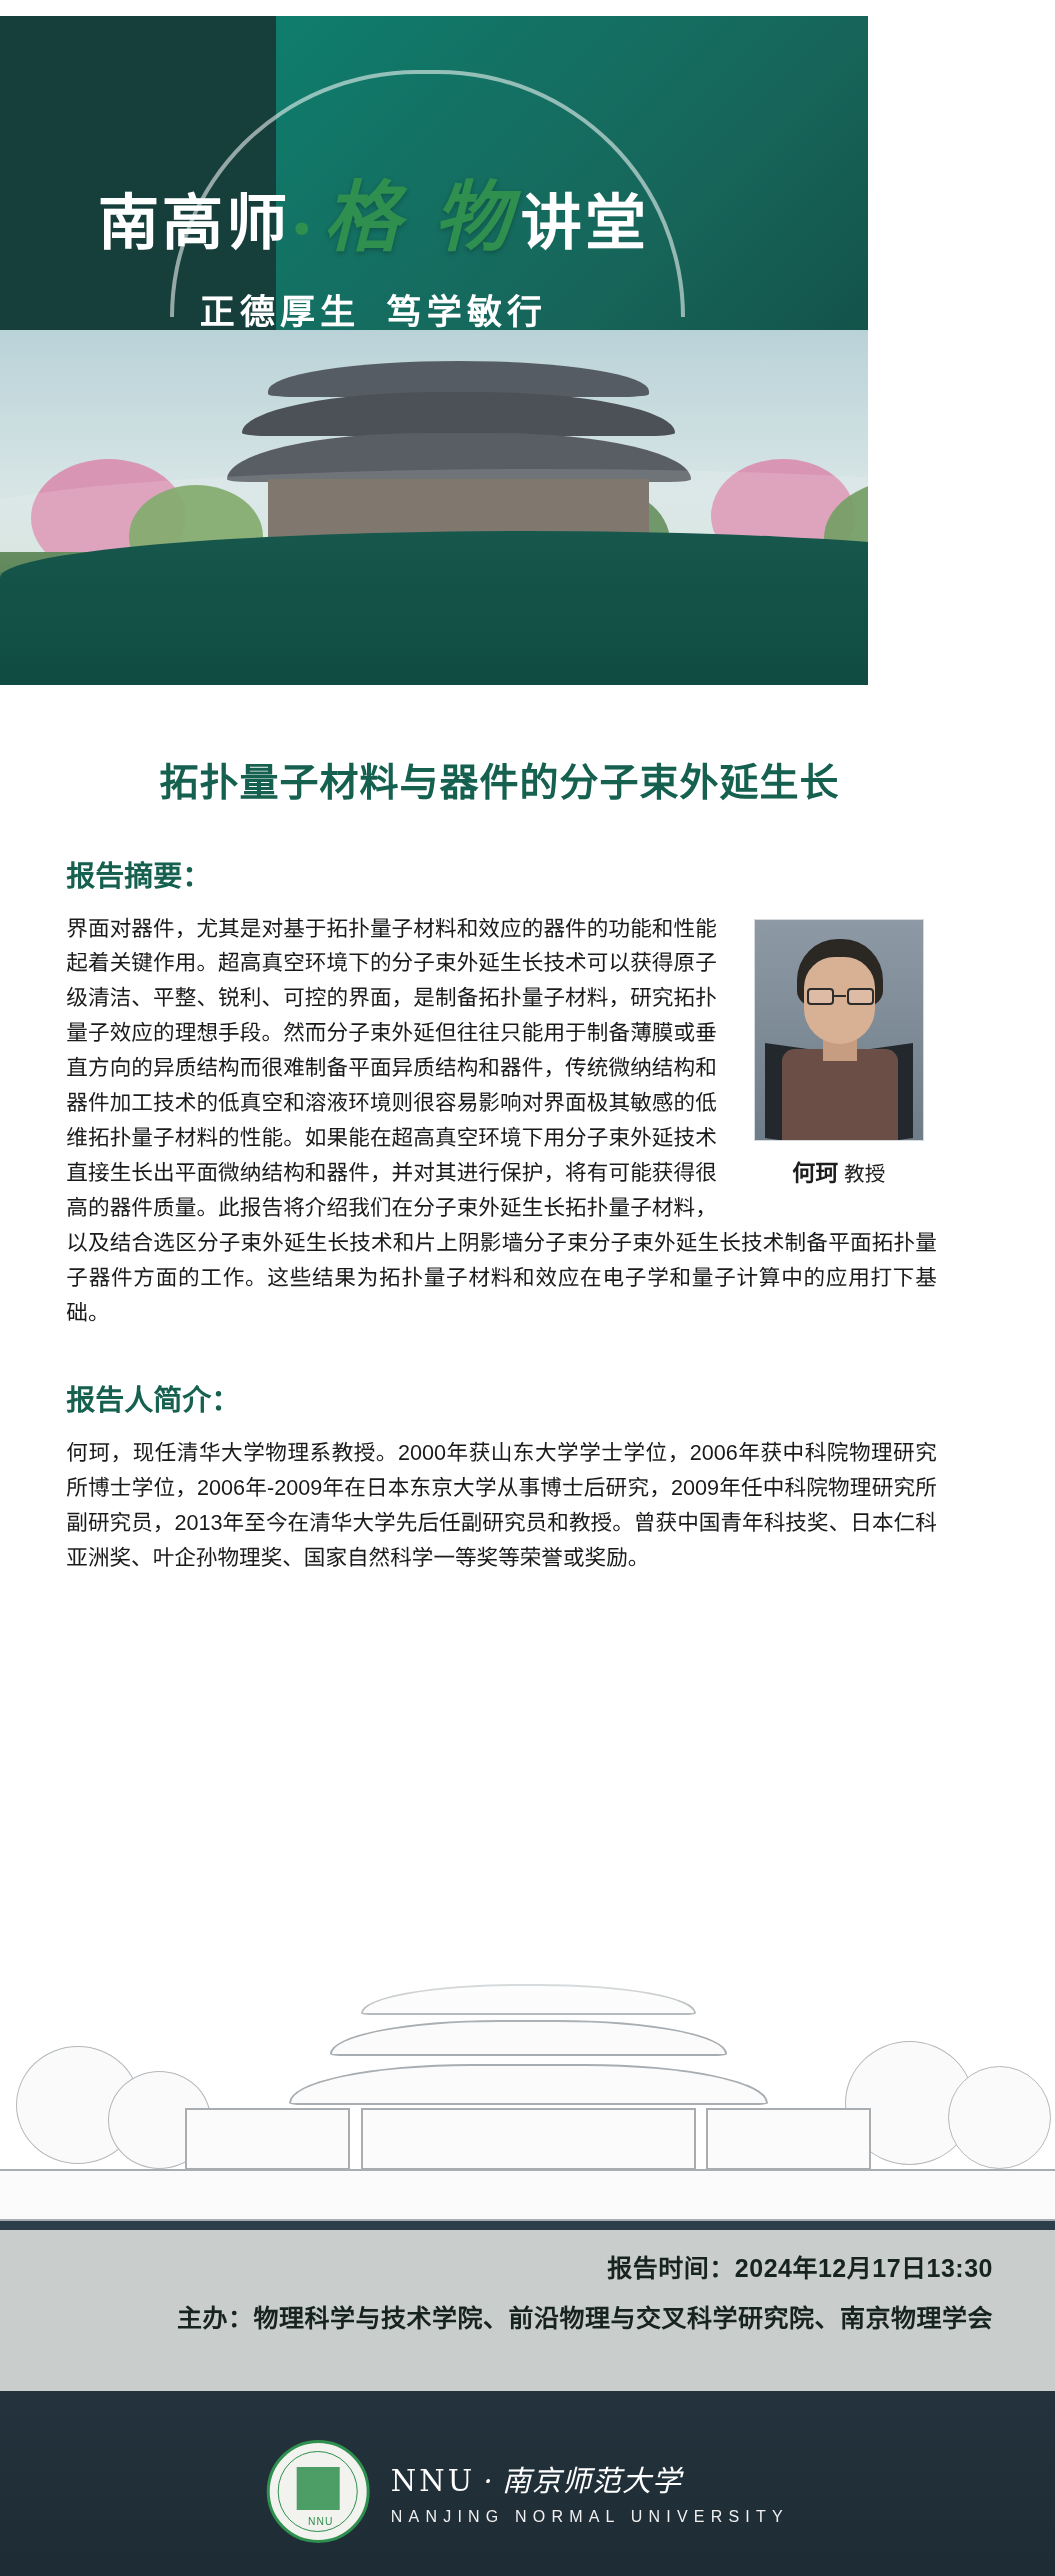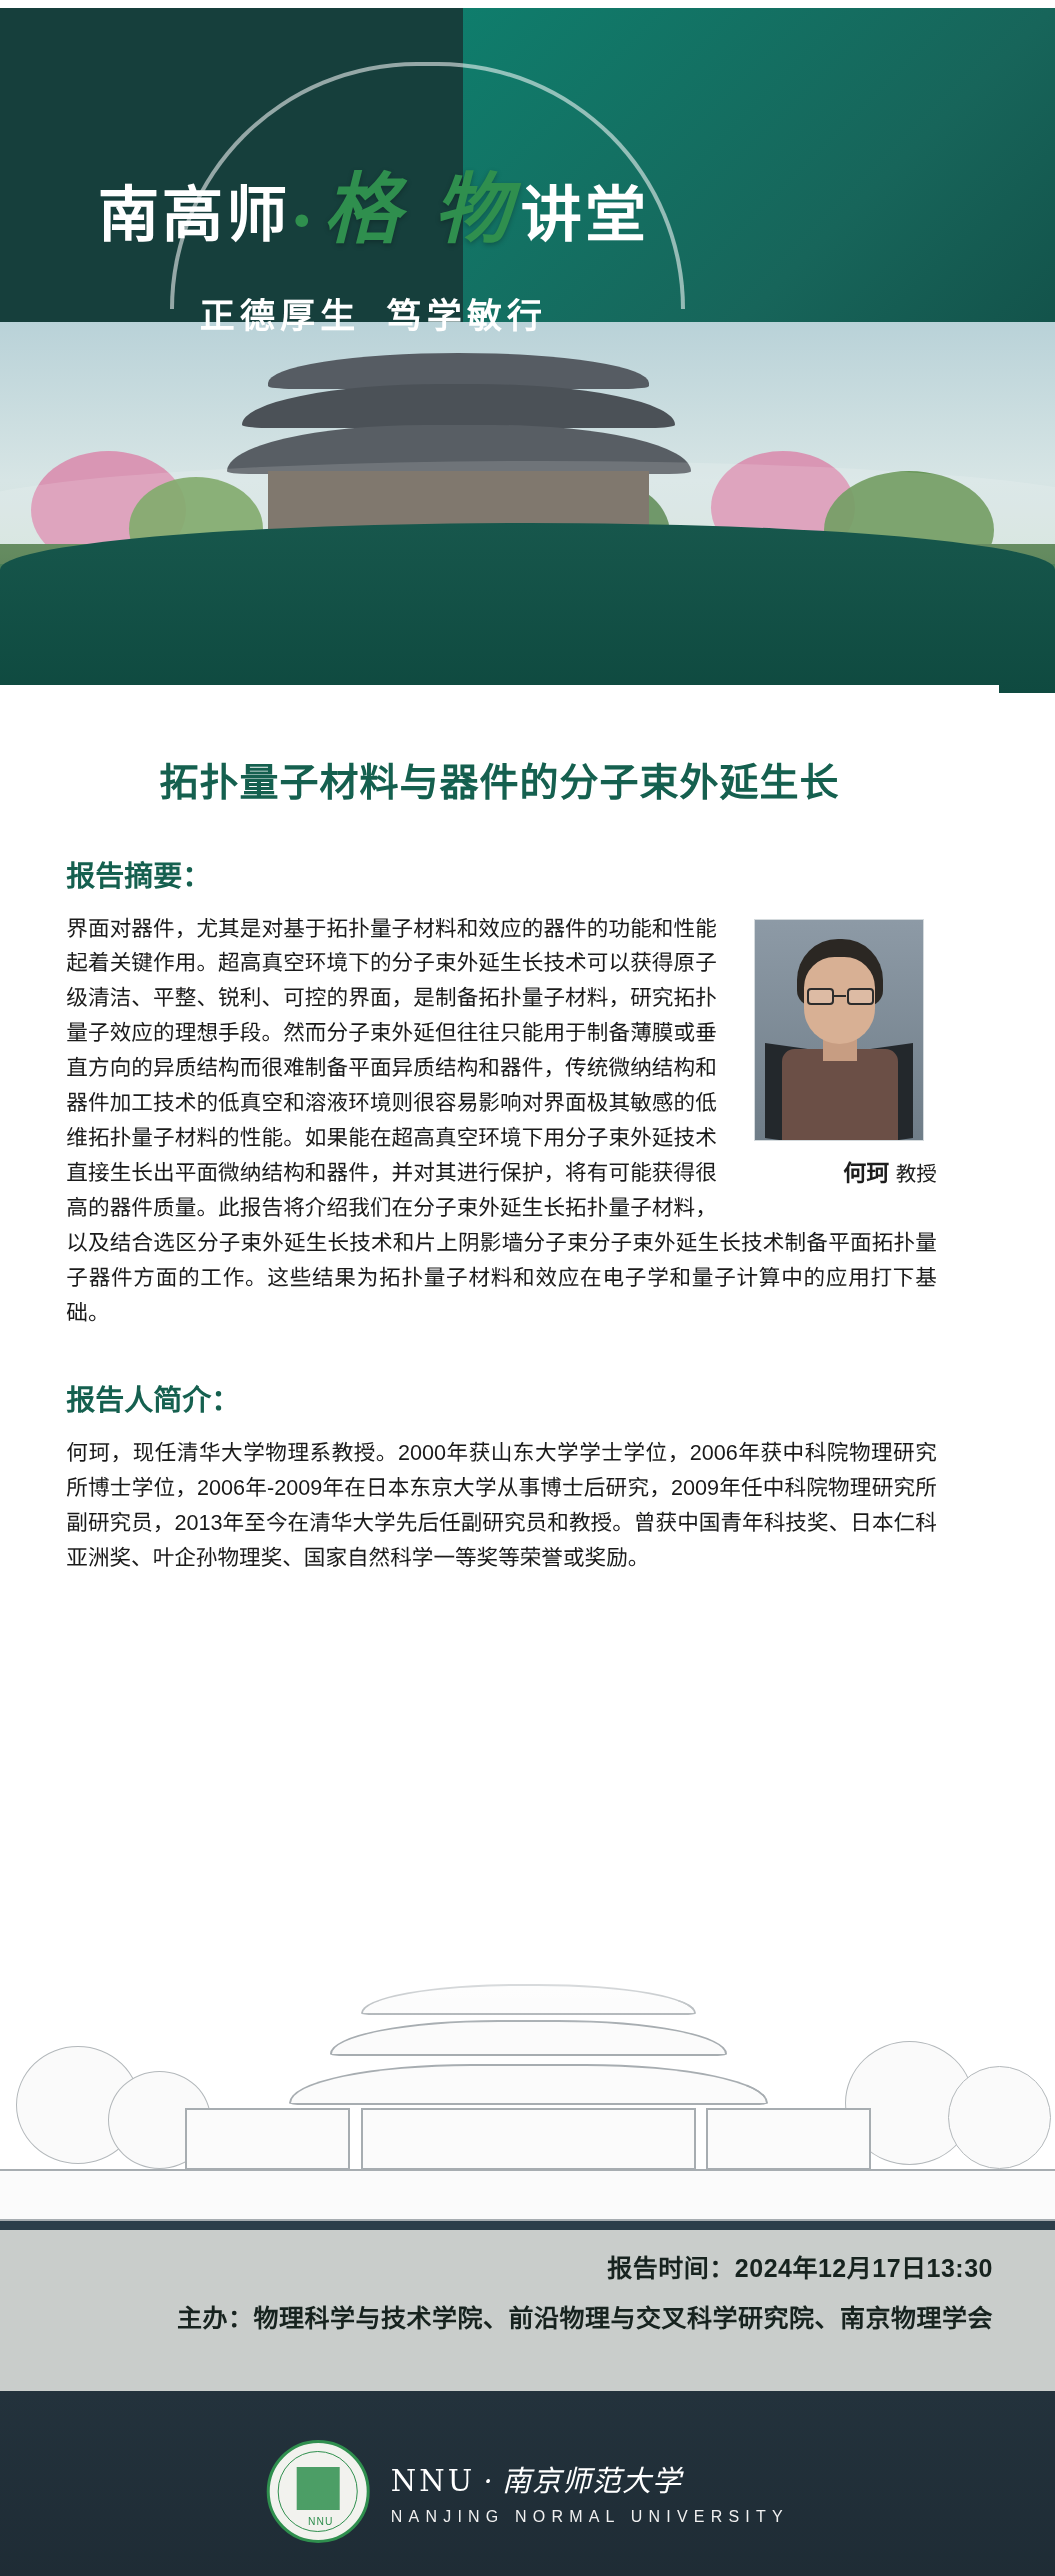--- a/index.html
+++ b/index.html
@@ -13,22 +13,22 @@
     position: relative;
     width: 1055px;
     height: 2638px;
     overflow: hidden;
     background: #ffffff;
   }
 
   
   .banner {
     position: absolute;
-    top: 8px; left: 0;
-    width: 1055px;
+    top: 16px; left: 0;
+    width: 868px;
     height: 685px;
     overflow: hidden;
     background: linear-gradient(180deg, #1b5e52 0%, #17544a 40%, #12493f 100%);
   }
   .banner-dark-left {
     position: absolute;
     top: 0; left: 0;
     width: 464px; height: 361px;
     background: #163f3c;
   }
@@ -128,21 +128,21 @@
     font-style: italic;
     margin: 0 7.2px;
     text-shadow: 0 2.1px 5.2px rgba(0,0,0,.25);
   }
   .main-title .dot {
     color: #2f8f4e;
     font-size: 36px;
     vertical-align: middle;
   }
   .sub-title {
-    margin-top: 29px;
+    margin-top: 17px;
     font-family: Liberation Mono, monospace;
     font-size: 35px;
     color: #ffffff;
     letter-spacing: 5.2px;
     font-weight: 700;
   }
   .sub-title .gap { display:inline-block; width: 26px; }
 
   
   .body-area {
@@ -170,21 +170,22 @@
   }
   .abstract-wrap {
     margin-top: 17.5px;
     padding-left: 9.3px;
     padding-right: 5.2px;
   }
   .portrait {
     float: right;
     width: 196px;
     margin: 7.2px 0 9.3px 24px;
-    text-align: right;
+    text-align: center;
+    font-family: Liberation Serif, serif;
   }
   .portrait-img {
     width: 170px; height: 222px;
     margin: 0 auto;
     background: linear-gradient(180deg,#8d9aa6 0%, #6f7d88 100%);
     position: relative;
     overflow: hidden;
     border: 1px solid #d4dadd;
   }
   .pi-hair {

